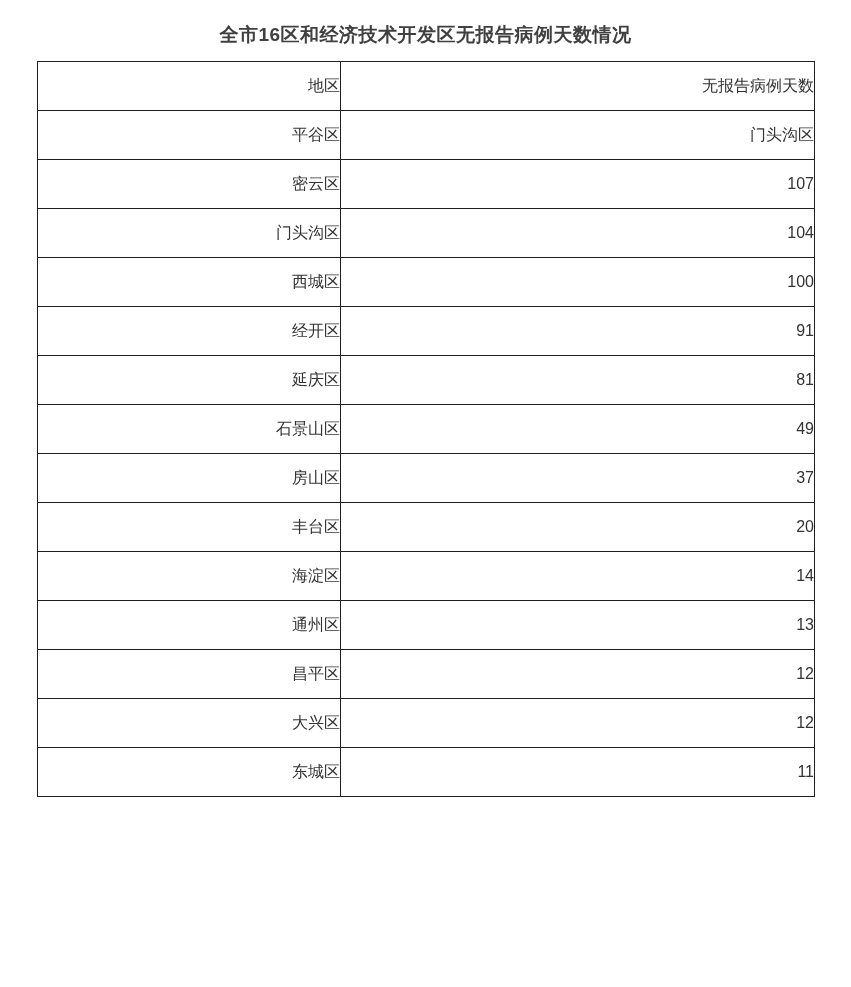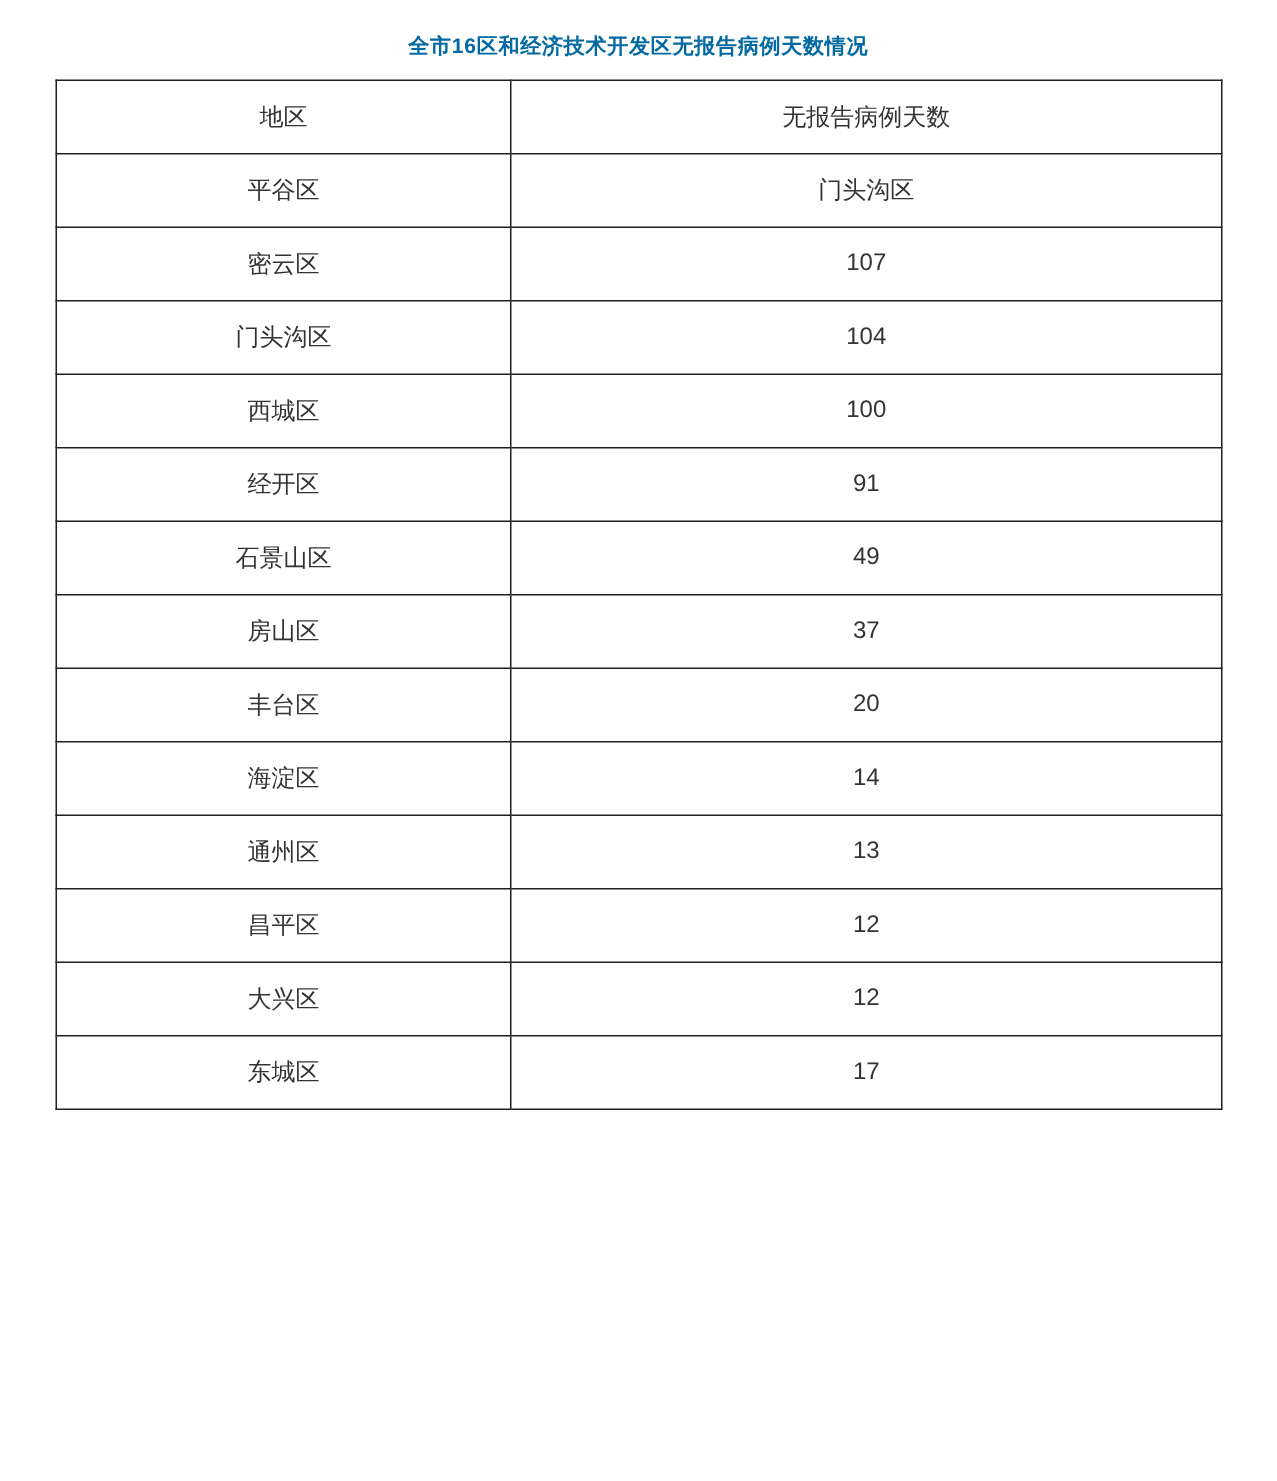--- a/index.html
+++ b/index.html
@@ -11,37 +11,37 @@
   .page {
     width: 851px;
     height: 987px;
     background: #ffffff;
     position: relative;
     box-sizing: border-box;
   }
   .page-title {
     padding-top: 22px;
     text-align: center;
-    font-size: 14px;
+    font-size: 19px;
     font-weight: bold;
-    color: #0369a1;
+    color: #404040;
     letter-spacing: 0.5px;
   }
   table.data-table {
     border-collapse: collapse;
     table-layout: fixed;
     width: 777px;
     margin: 13px 0 0 37px;
   }
   table.data-table col.col-region { width: 303px; }
   table.data-table col.col-days   { width: 474px; }
   table.data-table td, table.data-table th {
     border: 1px solid #1f1f1f;
     height: 48px;
-    text-align: center;
+    text-align: right;
     vertical-align: middle;
     font-size: 16px;
     font-weight: normal;
     color: #333333;
     padding: 0;
   }
 </style>
 </head>
 <body>
 
@@ -75,20 +75,24 @@
         </tr>
         <tr>
           <td>西城区</td>
           <td>100</td>
         </tr>
         <tr>
           <td>经开区</td>
           <td>91</td>
         </tr>
         <tr>
+          <td>延庆区</td>
+          <td>81</td>
+        </tr>
+        <tr>
           <td>石景山区</td>
           <td>49</td>
         </tr>
         <tr>
           <td>房山区</td>
           <td>37</td>
         </tr>
         <tr>
           <td>丰台区</td>
           <td>20</td>
@@ -104,18 +108,18 @@
         <tr>
           <td>昌平区</td>
           <td>12</td>
         </tr>
         <tr>
           <td>大兴区</td>
           <td>12</td>
         </tr>
         <tr>
           <td>东城区</td>
-          <td>17</td>
+          <td>11</td>
         </tr>
       </tbody>
   </table>
 
 </div>
 
 </body></html>

